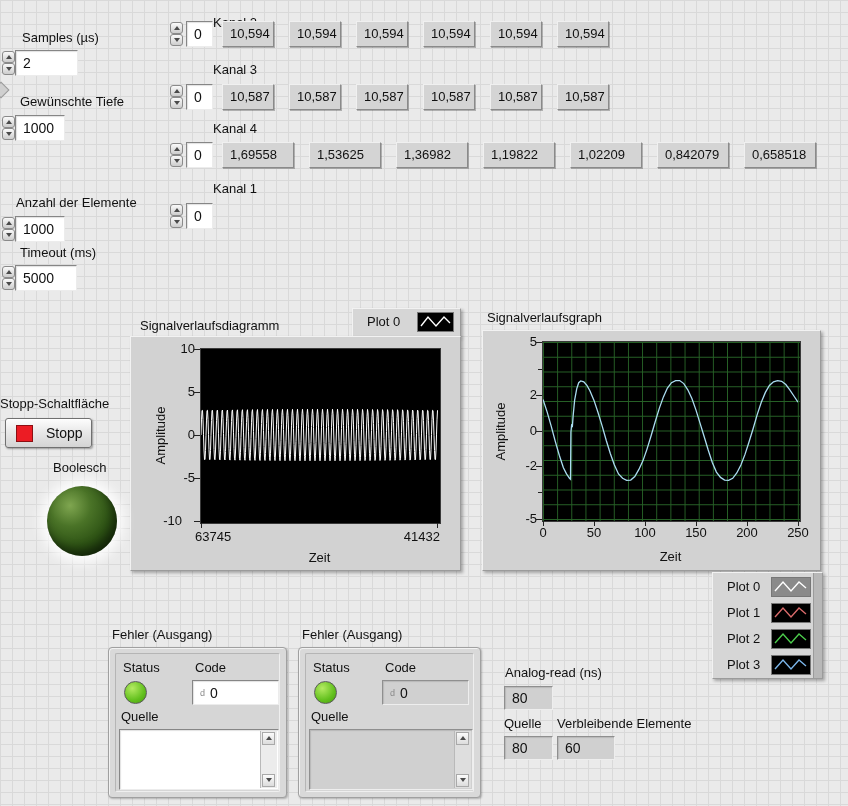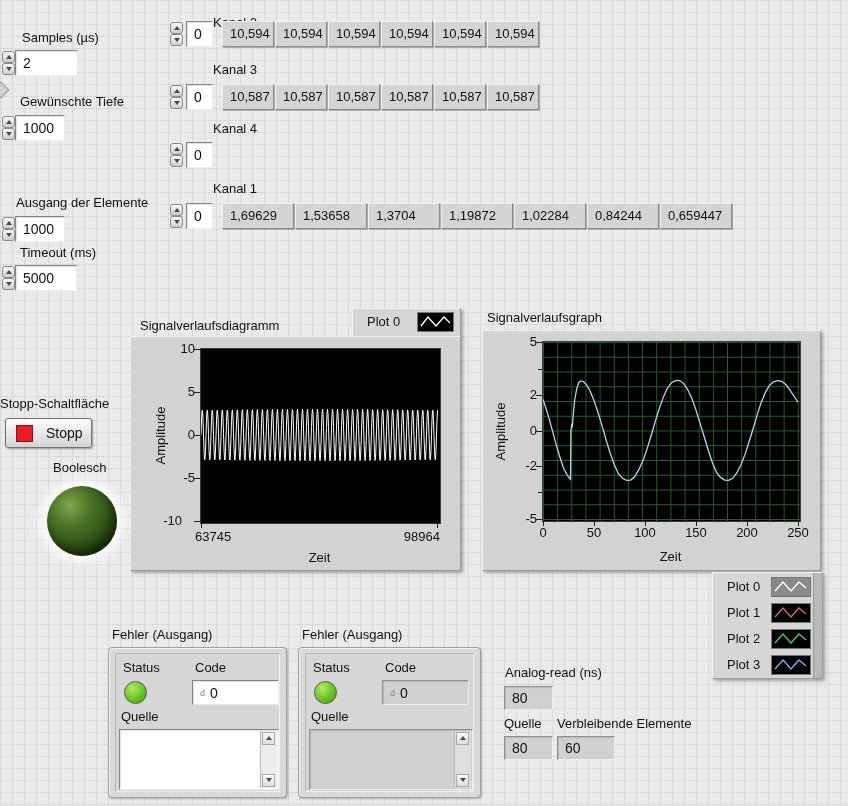--- a/index.html
+++ b/index.html
@@ -15,21 +15,21 @@
          border-color:#f2f2f2 #9b9b9b #9b9b9b #f2f2f2;
          box-shadow:2px 2px 3px rgba(0,0,0,.3);}
   .plot{position:absolute;background:#000;border:1px solid #3a3a3a;}
   .white-field{position:absolute;background:#fff;border:1px solid;
        border-color:#868686 #ececec #ececec #868686;
        box-shadow:inset 1px 1px 1px rgba(0,0,0,.12);box-sizing:border-box;}
   .gray-field{position:absolute;background:#d0d0d0;border:1px solid;
        border-color:#8f8f8f #eee #eee #8f8f8f;
        box-shadow:inset 1px 1px 1px rgba(0,0,0,.12);box-sizing:border-box;}
   .numfield{height:26px;line-height:24px;padding-left:7px;font-size:14px;}
-  .arr{position:absolute;display:flex;gap:1px;}
+  .arr{position:absolute;display:flex;gap:15px;}
   .cell{height:26px;box-sizing:border-box;background:#d4d4d4;border:1px solid;
         border-color:#f0f0f0 #8a8a8a #8a8a8a #f0f0f0;
         box-shadow:1px 1px 0 rgba(0,0,0,.25);
         line-height:24px;padding-left:7px;overflow:hidden;white-space:nowrap;font-size:13px;}
   .spinner{position:absolute;width:13px;height:25px;}
   .sbtn{width:13px;height:12px;box-sizing:border-box;background:linear-gradient(#fafafa,#cdcdcd);
         border:1px solid #8a8a8a;border-radius:3px;}
   .tri-up{width:0;height:0;border-left:3px solid transparent;border-right:3px solid transparent;
           border-bottom:4px solid #4a4a4a;margin:3px auto 0;}
   .tri-down{width:0;height:0;border-left:3px solid transparent;border-right:3px solid transparent;
@@ -88,21 +88,21 @@
   <div class="spinner" style="left:2px;top:116px">
     <div class="sbtn">
         <div class="tri-up"></div>
       </div>
     <div class="sbtn">
         <div class="tri-down"></div>
       </div>
   </div>
   <div class="white-field numfield" style="left:15px;top:115px;width:50px"><span>1000</span></div>
 
-  <span class="lbl" style="left:16px;top:195px">Ausgang der Elemente</span>
+  <span class="lbl" style="left:16px;top:195px">Anzahl der Elemente</span>
   <div class="spinner" style="left:2px;top:217px">
     <div class="sbtn">
         <div class="tri-up"></div>
       </div>
     <div class="sbtn">
         <div class="tri-down"></div>
       </div>
   </div>
   <div class="white-field numfield" style="left:15px;top:216px;width:50px"><span>1000</span></div>
 
@@ -158,40 +158,40 @@
   <span class="lbl" style="left:213px;top:121px">Kanal 4</span>
   <div class="spinner" style="left:170px;top:143px">
     <div class="sbtn">
         <div class="tri-up"></div>
       </div>
     <div class="sbtn">
         <div class="tri-down"></div>
       </div>
   </div>
   <div class="white-field numfield" style="left:186px;top:142px;width:27px"><span>0</span></div>
+  <div class="arr" style="left:222px;top:142px">
+      <div class="cell" style="width: 72px;">1,69558</div>
+      <div class="cell" style="width: 72px;">1,53625</div>
+      <div class="cell" style="width: 72px;">1,36982</div>
+      <div class="cell" style="width: 72px;">1,19822</div>
+      <div class="cell" style="width: 72px;">1,02209</div>
+      <div class="cell" style="width: 72px;">0,842079</div>
+      <div class="cell" style="width: 72px;">0,658518</div>
+    </div>
 
   <span class="lbl" style="left:213px;top:181px">Kanal 1</span>
   <div class="spinner" style="left:170px;top:204px">
     <div class="sbtn">
         <div class="tri-up"></div>
       </div>
     <div class="sbtn">
         <div class="tri-down"></div>
       </div>
   </div>
   <div class="white-field numfield" style="left:186px;top:203px;width:27px"><span>0</span></div>
-  <div class="arr" style="left:222px;top:203px">
-      <div class="cell" style="width: 72px;">1,69629</div>
-      <div class="cell" style="width: 72px;">1,53658</div>
-      <div class="cell" style="width: 72px;">1,3704</div>
-      <div class="cell" style="width: 72px;">1,19872</div>
-      <div class="cell" style="width: 72px;">1,02284</div>
-      <div class="cell" style="width: 72px;">0,84244</div>
-      <div class="cell" style="width: 72px;">0,659447</div>
-    </div>
 
   <span class="lbl" style="left:140px;top:318px">Signalverlaufsdiagramm</span>
   <div class="legend-box" style="left:352px;top:308px;width:107px;height:27px">
     <span class="lbl" style="left:14px;top:5px">Plot 0</span>
     <div class="licon" style="left:64px;top:3px;width:37px;height:20px;background:#000">
       <svg class="zig" width="35" height="18" viewBox="0 0 35 18">
           <polyline points="3,13 10,4 18,13 26,4 32,10" fill="none" stroke="#ffffff" stroke-width="1.4"></polyline>
         </svg>
     </div>
   </div>
@@ -200,21 +200,21 @@
       <svg id="wave1" width="237" height="172">
           <path d="M0.0,86.0L0.5,70.9L1.0,61.5L1.5,61.4L2.0,70.7L2.5,85.8L3.0,101.0L3.5,110.5L4.0,110.6L4.5,101.4L5.0,86.3L5.5,71.1L6.0,61.6L6.5,61.3L7.0,70.5L7.5,85.5L8.0,100.7L8.5,110.4L9.0,110.7L9.5,101.7L10.0,86.7L10.5,71.4L11.0,61.7L11.5,61.2L12.0,70.2L12.5,85.1L13.0,100.4L13.5,110.2L14.0,110.8L14.5,102.0L15.0,87.0L15.5,71.7L16.0,61.8L16.5,61.1L17.0,69.9L17.5,84.8L18.0,100.2L18.5,110.1L19.0,110.9L19.5,102.2L20.0,87.4L20.5,72.0L21.0,61.9L21.5,61.0L22.0,69.6L22.5,84.5L23.0,99.9L23.5,110.0L24.0,111.0L24.5,102.5L25.0,87.7L25.5,72.3L26.0,62.1L26.5,61.0L27.0,69.4L27.5,84.1L28.0,99.6L28.5,109.9L29.0,111.1L29.5,102.7L30.0,88.0L30.5,72.6L31.0,62.2L31.5,60.9L32.0,69.1L32.5,83.8L33.0,99.3L33.5,109.7L34.0,111.2L34.5,103.0L35.0,88.4L35.5,72.9L36.0,62.3L36.5,60.8L37.0,68.9L37.5,83.4L38.0,99.0L38.5,109.6L39.0,111.2L39.5,103.3L40.0,88.7L40.5,73.2L41.0,62.5L41.5,60.7L42.0,68.6L42.5,83.1L43.0,98.7L43.5,109.5L44.0,111.3L44.5,103.5L45.0,89.1L45.5,73.5L46.0,62.6L46.5,60.7L47.0,68.4L47.5,82.8L48.0,98.4L48.5,109.3L49.0,111.4L49.5,103.8L50.0,89.4L50.5,73.8L51.0,62.8L51.5,60.6L52.0,68.1L52.5,82.4L53.0,98.1L53.5,109.2L54.0,111.4L54.5,104.0L55.0,89.7L55.5,74.1L56.0,62.9L56.5,60.5L57.0,67.9L57.5,82.1L58.0,97.8L58.5,109.0L59.0,111.5L59.5,104.3L60.0,90.1L60.5,74.4L61.0,63.1L61.5,60.5L62.0,67.6L62.5,81.7L63.0,97.5L63.5,108.9L64.0,111.5L64.5,104.5L65.0,90.4L65.5,74.7L66.0,63.2L66.5,60.4L67.0,67.4L67.5,81.4L68.0,97.2L68.5,108.7L69.0,111.6L69.5,104.7L70.0,90.8L70.5,75.0L71.0,63.4L71.5,60.4L72.0,67.2L72.5,81.1L73.0,96.9L73.5,108.5L74.0,111.6L74.5,105.0L75.0,91.1L75.5,75.3L76.0,63.6L76.5,60.4L77.0,66.9L77.5,80.7L78.0,96.6L78.5,108.4L79.0,111.7L79.5,105.2L80.0,91.4L80.5,75.6L81.0,63.7L81.5,60.3L82.0,66.7L82.5,80.4L83.0,96.2L83.5,108.2L84.0,111.7L84.5,105.4L85.0,91.8L85.5,75.9L86.0,63.9L86.5,60.3L87.0,66.5L87.5,80.1L88.0,95.9L88.5,108.0L89.0,111.7L89.5,105.6L90.0,92.1L90.5,76.2L91.0,64.1L91.5,60.3L92.0,66.2L92.5,79.7L93.0,95.6L93.5,107.8L94.0,111.7L94.5,105.9L95.0,92.4L95.5,76.5L96.0,64.3L96.5,60.2L97.0,66.0L97.5,79.4L98.0,95.3L98.5,107.6L99.0,111.8L99.5,106.1L100.0,92.8L100.5,76.9L101.0,64.4L101.5,60.2L102.0,65.8L102.5,79.1L103.0,95.0L103.5,107.5L104.0,111.8L104.5,106.3L105.0,93.1L105.5,77.2L106.0,64.6L106.5,60.2L107.0,65.6L107.5,78.7L108.0,94.7L108.5,107.3L109.0,111.8L109.5,106.5L110.0,93.4L110.5,77.5L111.0,64.8L111.5,60.2L112.0,65.4L112.5,78.4L113.0,94.3L113.5,107.1L114.0,111.8L114.5,106.7L115.0,93.7L115.5,77.8L116.0,65.0L116.5,60.2L117.0,65.2L117.5,78.1L118.0,94.0L118.5,106.9L119.0,111.8L119.5,106.9L120.0,94.1L120.5,78.2L121.0,65.2L121.5,60.2L122.0,65.0L122.5,77.8L123.0,93.7L123.5,106.7L124.0,111.8L124.5,107.1L125.0,94.4L125.5,78.5L126.0,65.4L126.5,60.2L127.0,64.8L127.5,77.4L128.0,93.4L128.5,106.5L129.0,111.8L129.5,107.3L130.0,94.7L130.5,78.8L131.0,65.6L131.5,60.2L132.0,64.6L132.5,77.1L133.0,93.0L133.5,106.3L134.0,111.8L134.5,107.5L135.0,95.0L135.5,79.1L136.0,65.9L136.5,60.2L137.0,64.4L137.5,76.8L138.0,92.7L138.5,106.0L139.0,111.8L139.5,107.7L140.0,95.4L140.5,79.5L141.0,66.1L141.5,60.2L142.0,64.2L142.5,76.5L143.0,92.4L143.5,105.8L144.0,111.7L144.5,107.9L145.0,95.7L145.5,79.8L146.0,66.3L146.5,60.3L147.0,64.0L147.5,76.2L148.0,92.0L148.5,105.6L149.0,111.7L149.5,108.0L150.0,96.0L150.5,80.1L151.0,66.5L151.5,60.3L152.0,63.9L152.5,75.9L153.0,91.7L153.5,105.4L154.0,111.7L154.5,108.2L155.0,96.3L155.5,80.5L156.0,66.7L156.5,60.3L157.0,63.7L157.5,75.5L158.0,91.4L158.5,105.2L159.0,111.7L159.5,108.4L160.0,96.6L160.5,80.8L161.0,67.0L161.5,60.4L162.0,63.5L162.5,75.2L163.0,91.0L163.5,104.9L164.0,111.6L164.5,108.6L165.0,96.9L165.5,81.1L166.0,67.2L166.5,60.4L167.0,63.4L167.5,74.9L168.0,90.7L168.5,104.7L169.0,111.6L169.5,108.7L170.0,97.2L170.5,81.5L171.0,67.4L171.5,60.5L172.0,63.2L172.5,74.6L173.0,90.4L173.5,104.4L174.0,111.5L174.5,108.9L175.0,97.5L175.5,81.8L176.0,67.7L176.5,60.5L177.0,63.0L177.5,74.3L178.0,90.0L178.5,104.2L179.0,111.5L179.5,109.0L180.0,97.8L180.5,82.1L181.0,67.9L181.5,60.6L182.0,62.9L182.5,74.0L183.0,89.7L183.5,104.0L184.0,111.4L184.5,109.2L185.0,98.2L185.5,82.5L186.0,68.2L186.5,60.6L187.0,62.7L187.5,73.7L188.0,89.3L188.5,103.7L189.0,111.4L189.5,109.3L190.0,98.5L190.5,82.8L191.0,68.4L191.5,60.7L192.0,62.6L192.5,73.4L193.0,89.0L193.5,103.5L194.0,111.3L194.5,109.5L195.0,98.8L195.5,83.2L196.0,68.7L196.5,60.7L197.0,62.4L197.5,73.1L198.0,88.7L198.5,103.2L199.0,111.2L199.5,109.6L200.0,99.0L200.5,83.5L201.0,68.9L201.5,60.8L202.0,62.3L202.5,72.8L203.0,88.3L203.5,103.0L204.0,111.1L204.5,109.8L205.0,99.3L205.5,83.8L206.0,69.2L206.5,60.9L207.0,62.2L207.5,72.5L208.0,88.0L208.5,102.7L209.0,111.1L209.5,109.9L210.0,99.6L210.5,84.2L211.0,69.4L211.5,61.0L212.0,62.0L212.5,72.2L213.0,87.6L213.5,102.4L214.0,111.0L214.5,110.0L215.0,99.9L215.5,84.5L216.0,69.7L216.5,61.1L217.0,61.9L217.5,71.9L218.0,87.3L218.5,102.2L219.0,110.9L219.5,110.1L220.0,100.2L220.5,84.9L221.0,70.0L221.5,61.2L222.0,61.8L222.5,71.6L223.0,87.0L223.5,101.9L224.0,110.8L224.5,110.3L225.0,100.5L225.5,85.2L226.0,70.2L226.5,61.3L227.0,61.7L227.5,71.4L228.0,86.6L228.5,101.6L229.0,110.7L229.5,110.4L230.0,100.8L230.5,85.6L231.0,70.5L231.5,61.3L232.0,61.6L232.5,71.1L233.0,86.3L233.5,101.4L234.0,110.6L234.5,110.5L235.0,101.1L235.5,85.9L236.0,70.8L236.5,61.5L237.0,61.5" fill="none" stroke="#ffffff" stroke-width="1"></path>
         </svg>
     </div>
     <span class="axis" style="right:265px;top:4px">10</span>
     <span class="axis" style="right:265px;top:47px">5</span>
     <span class="axis" style="right:265px;top:90px">0</span>
     <span class="axis" style="right:265px;top:133px">-5</span>
     <span class="axis" style="right:278px;top:176px">-10</span>
     <span class="axis" style="left:64px;top:192px">63745</span>
-    <span class="axis" style="right:20px;top:192px">98964</span>
+    <span class="axis" style="right:20px;top:192px">41432</span>
     <span class="axis" style="left:70px;top:213px;width:237px;text-align:center">Zeit</span>
     <span class="axis vlabel" style="left:-11px;top:91px;width:80px">Amplitude</span>
   <div class="dash" style="left: 63px; top: 12px; width: 6px; height: 1px;"></div>
       <div class="dash" style="left: 63px; top: 55px; width: 6px; height: 1px;"></div>
       <div class="dash" style="left: 63px; top: 98px; width: 6px; height: 1px;"></div>
       <div class="dash" style="left: 63px; top: 141px; width: 6px; height: 1px;"></div>
       <div class="dash" style="left: 63px; top: 184px; width: 6px; height: 1px;"></div>
       <div class="dash" style="left: 70px; top: 186px; width: 1px; height: 5px;"></div>
       <div class="dash" style="left: 306px; top: 186px; width: 1px; height: 5px;"></div>
     </div>

